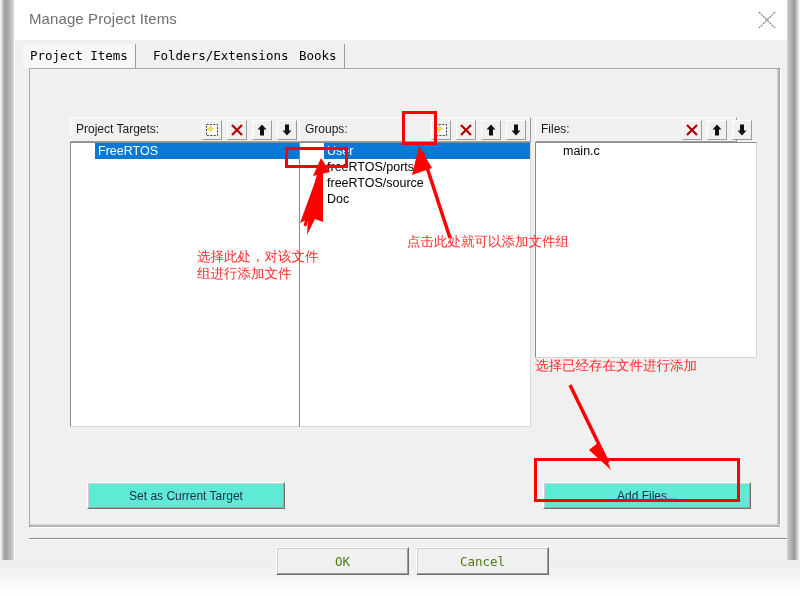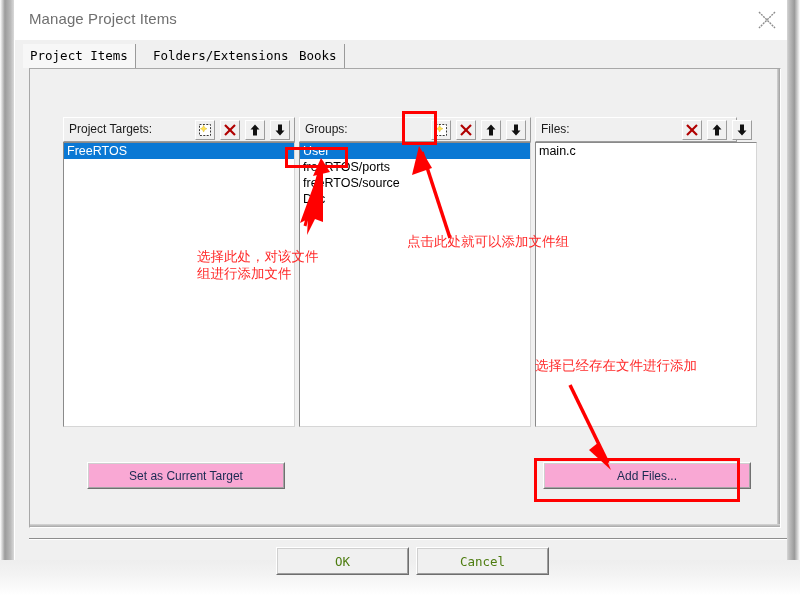--- a/index.html
+++ b/index.html
@@ -143,48 +143,50 @@
   .tbtn svg { position: absolute; left: 2px; top: 2px; }
 
   .listbox {
     position: absolute;
     background: #ffffff;
     border: 1px solid #8a8a8a;
     border-right-color: #d6d6d6;
     border-bottom-color: #d6d6d6;
     box-sizing: border-box;
     overflow: hidden;
+    padding-left: 24px;
   }
   .listrow {
     height: 16px;
     font-size: 12.5px;
     color: #000000;
     line-height: 16px;
     padding-left: 3px;
     white-space: nowrap;
     cursor: pointer;
   }
   .listrow.sel {
     background: #0a78d4;
     color: #ffffff;
   }
 
   
   .btn {
     position: absolute;
-    background: #f9a8d4;
+    background: #5eead4;
     border: 1px solid #ffffff;
     border-right-color: #707070;
     border-bottom-color: #707070;
     box-sizing: border-box;
     font-size: 12px;
     color: #1a2b52;
     text-align: center;
     cursor: pointer;
     white-space: nowrap;
+    margin-top: 20px;
   }
   .btn-inner {
     position: absolute; left: 0; right: 0; top: 0; bottom: 0;
     border: 1px solid #cfcfcf;
     border-right-color: #a4a4a4;
     border-bottom-color: #a4a4a4;
     box-sizing: border-box;
     display: flex; align-items: center; justify-content: center;
   }
 
@@ -273,21 +275,21 @@
       </div>
       <div class="tab inactive" style="left:277px;">
         <span>Books</span>
       </div>
     </div>
 
     <div class="panel">
       <div class="panel-inner-shadow"></div>
       <div class="panel-bottom-shadow"></div>
 
-      <div class="col" style="left:33px; width:196px;">
+      <div class="col" style="left:40px; width:196px;">
         <div class="col-header" style="width:232px;">
           <div class="col-header-label">Project Targets:</div>
           <div class="tbtn" style="left:131px;">
             <svg width="14" height="14" viewBox="0 0 14 14">
               <rect x="1.5" y="1.5" width="11" height="11" fill="#ffffff" stroke="#3a3a3a" stroke-width="1" stroke-dasharray="2 1.4"></rect>
               <path d="M4 2.2 L5.3 5 L8 6.2 L5.3 7.4 L4 10.2 L2.7 7.4 L0.2 6.2 L2.7 5 Z" fill="#ffe14d" stroke="#c9a400" stroke-width="0.4" transform="translate(2.2,0.4) scale(0.85)"></path>
             </svg>
           </div>
           <div class="tbtn" style="left:156px;">
             <svg width="14" height="14" viewBox="0 0 14 14">
@@ -358,21 +360,21 @@
             <svg width="14" height="14" viewBox="0 0 14 14">
               <path d="M7 1.5 L11.5 6.5 L9 6.5 L9 12.5 L5 12.5 L5 6.5 L2.5 6.5 Z" fill="#111111"></path>
             </svg>
           </div>
           <div class="tbtn" style="left:196px;">
             <svg width="14" height="14" viewBox="0 0 14 14">
               <path d="M7 12.5 L2.5 7.5 L5 7.5 L5 1.5 L9 1.5 L9 7.5 L11.5 7.5 Z" fill="#111111"></path>
             </svg>
           </div>
         </div>
-        <div class="listbox" style="left:0; top:25px; width:222px; height:285px;">
+        <div class="listbox" style="left:0; top:25px; width:222px; height:216px;">
           <div class="listrow">main.c</div>
         </div>
       </div>
 
       <div class="btn" style="left:57px; top:393px; width:198px; height:27px;">
         <div class="btn-inner">
             <span>Set as Current Target</span>
           </div>
       </div>
       <div class="btn" style="left:513px; top:393px; width:208px; height:27px;">

